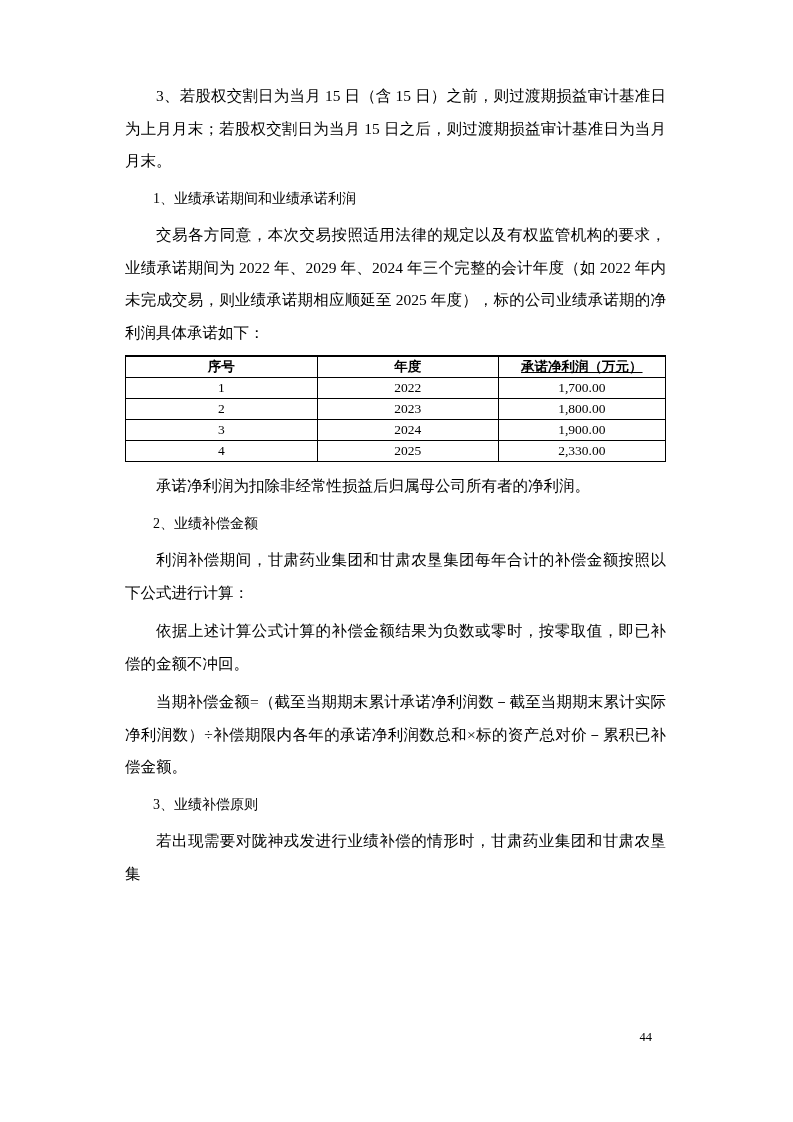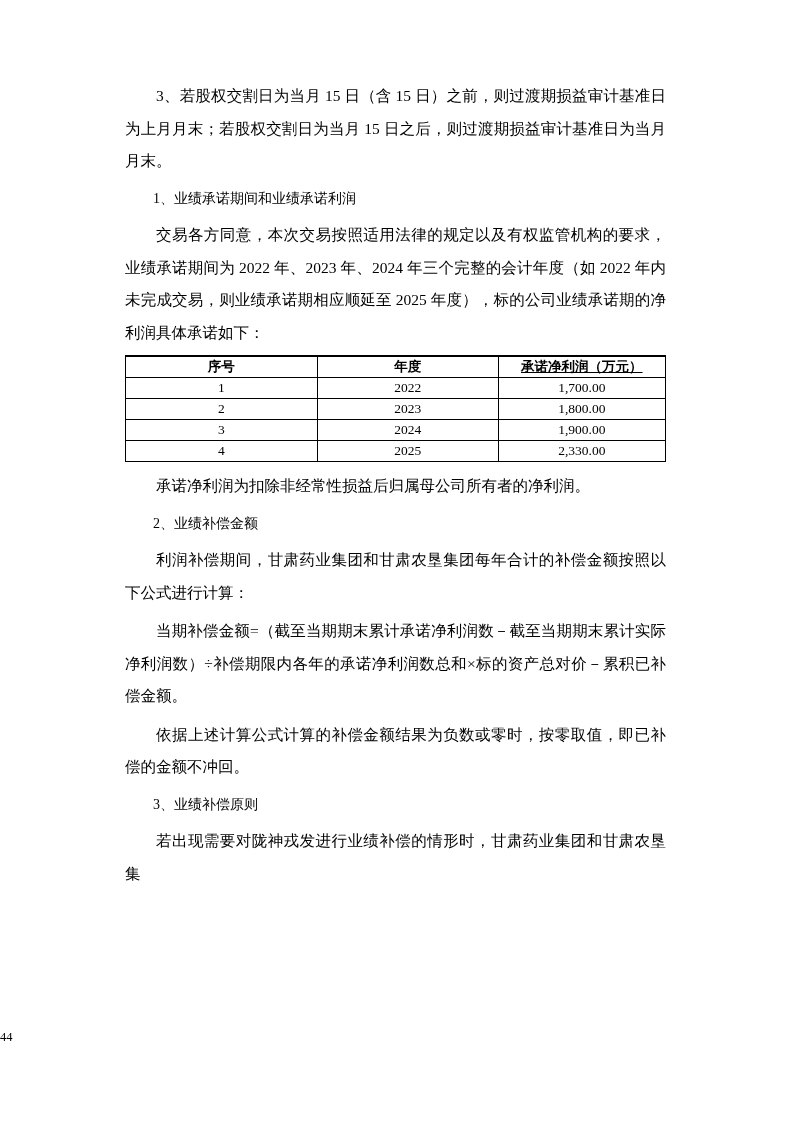--- a/index.html
+++ b/index.html
@@ -57,35 +57,35 @@
   }
   table.commit th { font-weight: bold; }
   .col1 { width: 35.5%; }
   .col2 { width: 33.5%; }
   .col3 { width: 31%; text-decoration: underline; }
   .footer {
     position: absolute;
     top: 1030px;
     left: 0;
     width: 652px;
-    text-align: left;
+    text-align: right;
     font-size: 12.5px;
   }
 </style>
 </head>
 <body>
 
 <div class="content">
 
   <p class="para">3、若股权交割日为当月 15 日（含 15 日）之前，则过渡期损益审计基准日为上月月末；若股权交割日为当月 15 日之后，则过渡期损益审计基准日为当月月末。</p>
 
 
   <p class="subitem">1、业绩承诺期间和业绩承诺利润</p>
 
-  <p class="para">交易各方同意，本次交易按照适用法律的规定以及有权监管机构的要求，业绩承诺期间为 2022 年、2023 年、2024 年三个完整的会计年度（如 2022 年内未完成交易，则业绩承诺期相应顺延至 2025 年度），标的公司业绩承诺期的净利润具体承诺如下：</p>
+  <p class="para">交易各方同意，本次交易按照适用法律的规定以及有权监管机构的要求，业绩承诺期间为 2022 年、2029 年、2024 年三个完整的会计年度（如 2022 年内未完成交易，则业绩承诺期相应顺延至 2025 年度），标的公司业绩承诺期的净利润具体承诺如下：</p>
 
   <table class="commit">
     <thead>
       <tr>
         <th class="col1">序号</th>
         <th class="col2">年度</th>
         <th class="col3">承诺净利润（万元）</th>
       </tr>
     </thead>
     <tbody>
@@ -111,23 +111,23 @@
       </tr>
     </tbody>
   </table>
 
   <p class="para">承诺净利润为扣除非经常性损益后归属母公司所有者的净利润。</p>
 
   <p class="subitem">2、业绩补偿金额</p>
 
   <p class="para">利润补偿期间，甘肃药业集团和甘肃农垦集团每年合计的补偿金额按照以下公式进行计算：</p>
 
+  <p class="para">依据上述计算公式计算的补偿金额结果为负数或零时，按零取值，即已补偿的金额不冲回。</p>
+
   <p class="para">当期补偿金额=（截至当期期末累计承诺净利润数－截至当期期末累计实际净利润数）÷补偿期限内各年的承诺净利润数总和×标的资产总对价－累积已补偿金额。</p>
-
-  <p class="para">依据上述计算公式计算的补偿金额结果为负数或零时，按零取值，即已补偿的金额不冲回。</p>
 
 
   <p class="subitem">3、业绩补偿原则</p>
 
   <p class="para">若出现需要对陇神戎发进行业绩补偿的情形时，甘肃药业集团和甘肃农垦集</p>
 
 </div>
 
 <div class="footer">44</div>
 

